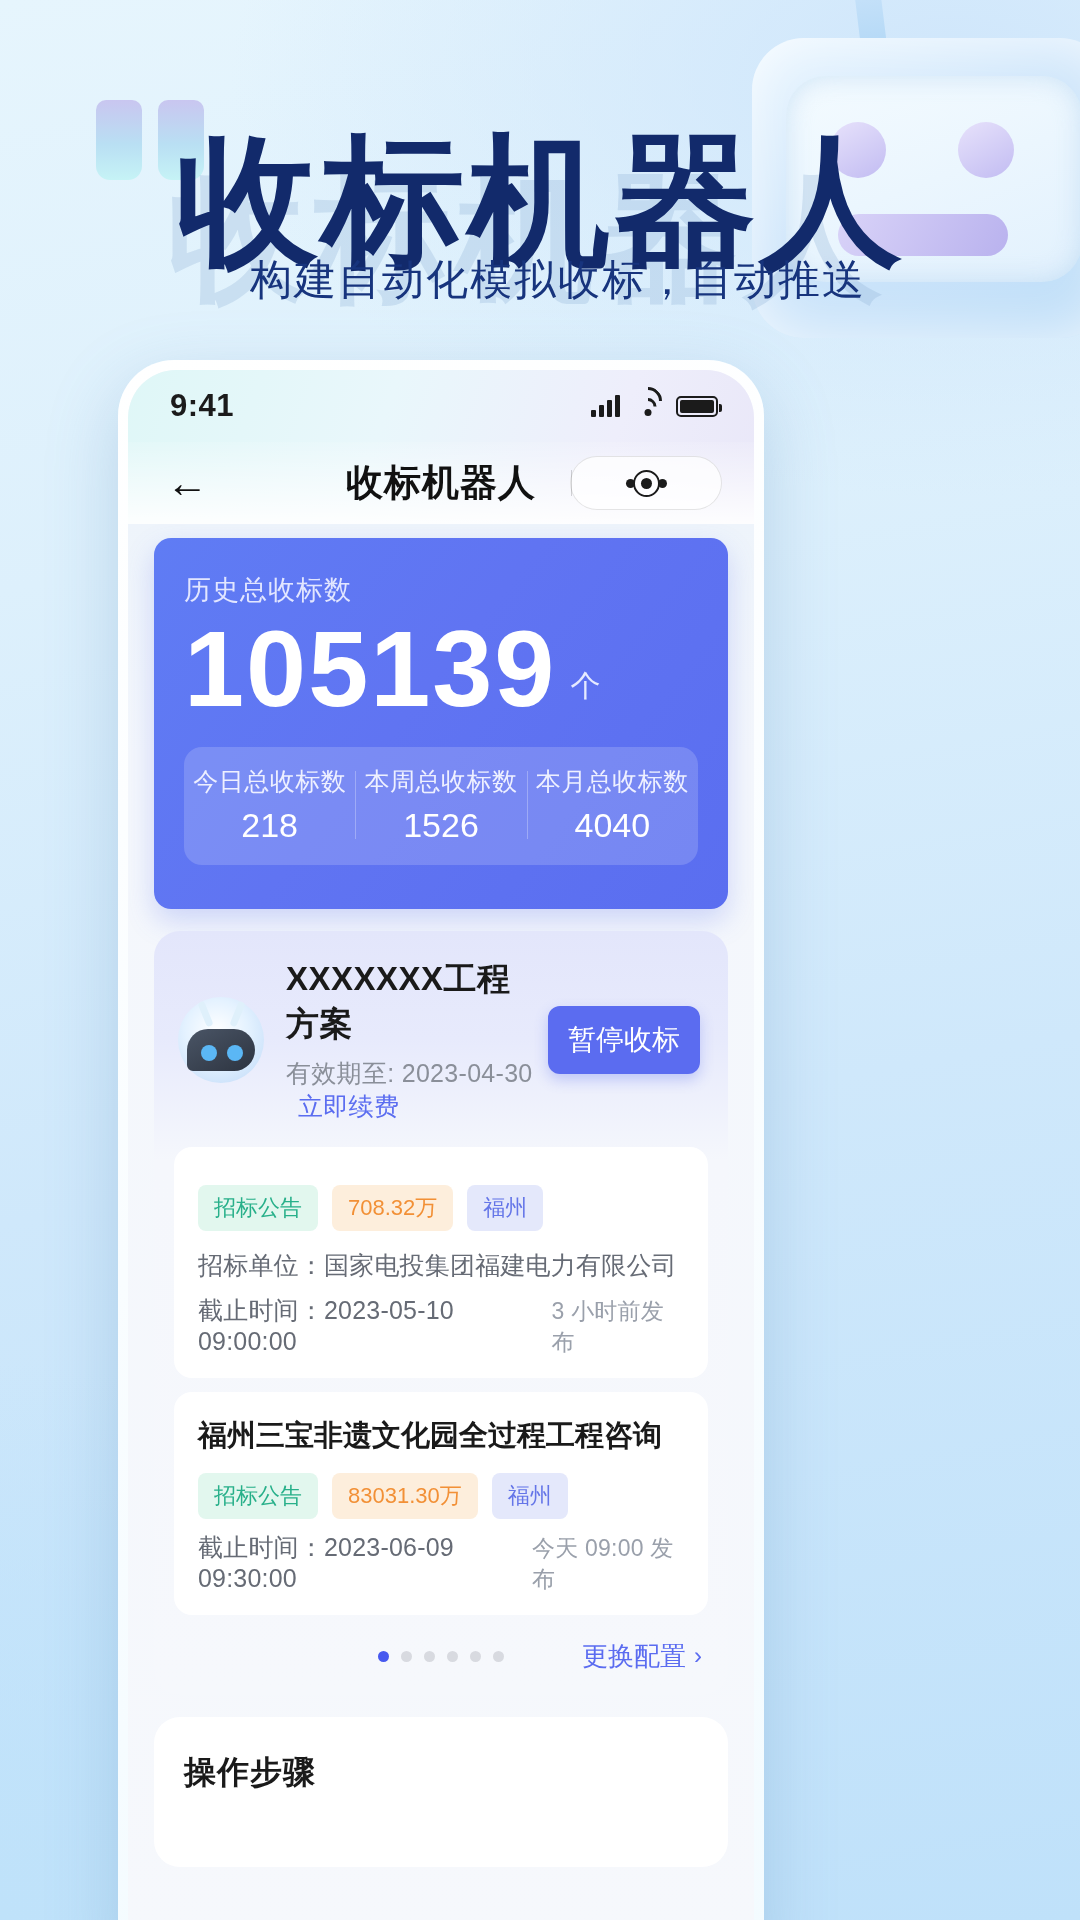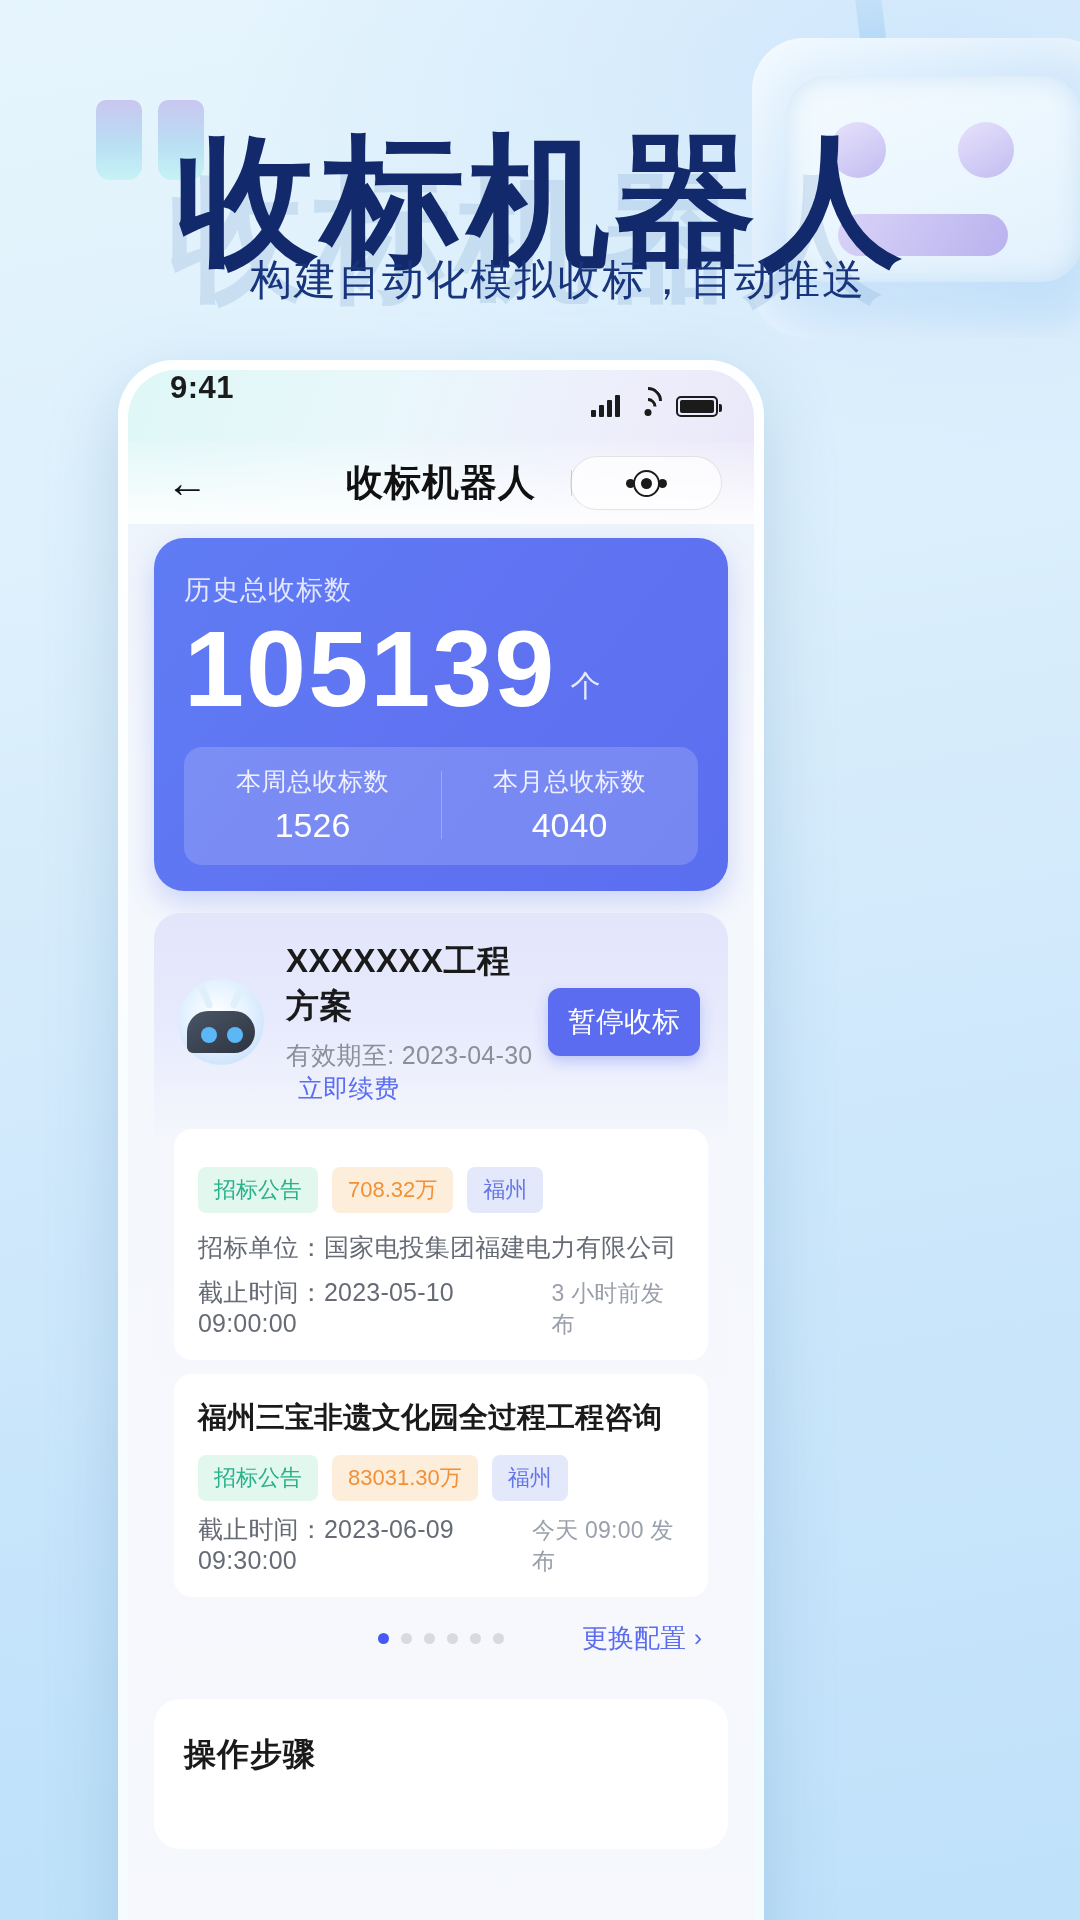--- a/index.html
+++ b/index.html
@@ -103,21 +103,21 @@
     overflow:hidden;
     background:#f5f7fb;
     position:relative;
   }
   .screen-top{
     background:linear-gradient(110deg,#dff7f7 0%,#e9f7fb 40%,#eeeefb 75%,#e9e7f8 100%);
   }
 
   
   .statusbar{
-    height:72px; display:flex; 
+    height:72px; display:flex; align-items:center;
     padding:0 42px; position:relative;
   }
   .status-time{ font-size:31px; font-weight:600; color:#1b1b1b; letter-spacing:.5px; }
   .status-right{
     position:absolute; right:36px; top:0; height:72px;
     display:flex; align-items:center; gap:14px;
   }
   .sig{ display:flex; align-items:flex-end; gap:3px; height:22px; }
   .sig span{ width:5px; background:#1b1b1b; border-radius:1px; }
   .sig span:nth-child(1){height:7px;} .sig span:nth-child(2){height:12px;}
@@ -170,23 +170,23 @@
   
   .content{
     height:calc(100% - 154px);
     overflow:hidden;
     background:linear-gradient(180deg,#eef4fb 0%,#f4f7fc 16%,#f6f8fc 100%);
     padding:14px 26px 0 26px;
   }
 
   
   .stat-card{
-    border-radius:30px;
+    border-radius:17px;
     background:linear-gradient(128deg,#5f7cf4 0%,#6074f2 45%,#5a6ef0 100%);
-    padding:34px 30px 26px 30px;
+    padding:34px 30px 44px 30px;
     box-shadow:0 12px 28px rgba(93,116,240,.26);
   }
   .stat-label{ font-size:27px; color:#e2e6ff; letter-spacing:1px;}
   .stat-main{ display:flex; align-items:flex-end; gap:14px; margin-top:2px;}
   .stat-number{
     font-size:108px; font-weight:700; color:#fff; line-height:1.1; letter-spacing:2px;
   }
   .stat-unit{ font-size:30px; color:#e6eaff; padding-bottom:22px;}
   .stat-row{
     margin-top:18px; display:flex;
@@ -344,20 +344,24 @@
       <div class="content">
 
         <div class="stat-card">
           <div class="stat-label">历史总收标数</div>
           <div class="stat-main">
             <div class="stat-number">105139</div>
             <div class="stat-unit">个</div>
           </div>
           <div class="stat-row">
             <div class="stat-col">
+              <div class="stat-col-label">今日总收标数</div>
+              <div class="stat-col-value">218</div>
+            </div>
+            <div class="stat-col">
               <div class="stat-col-label">本周总收标数</div>
               <div class="stat-col-value">1526</div>
             </div>
             <div class="stat-col">
               <div class="stat-col-label">本月总收标数</div>
               <div class="stat-col-value">4040</div>
             </div>
           </div>
         </div>
 

